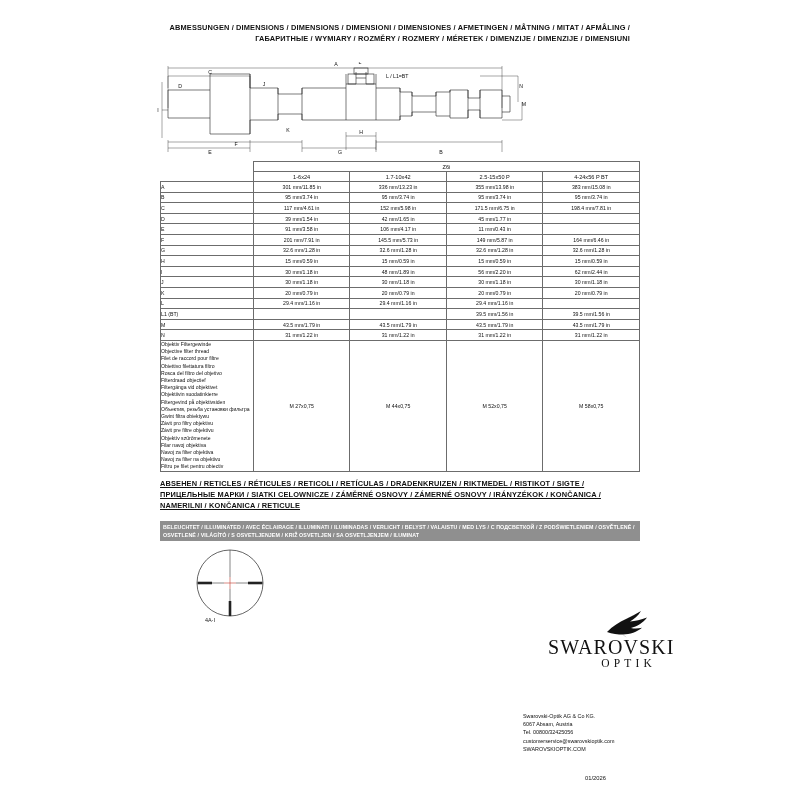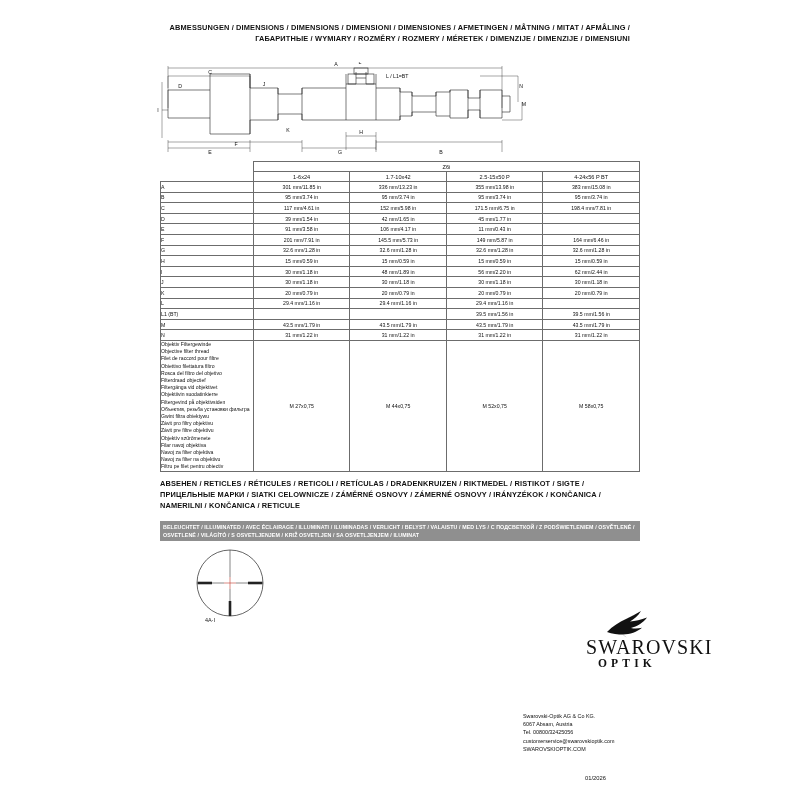--- a/index.html
+++ b/index.html
@@ -24,21 +24,21 @@
   
   .section-heading {
     position: absolute;
     font-size: 7.4px;
     font-weight: bold;
     line-height: 11.2px;
     letter-spacing: 0.15px;
     color: #111;
   }
   #dimensions-heading { left: 160px; top: 22px; width: 470px; text-align: right; }
-  #reticles-heading  { left: 160px; top: 478px; width: 470px; }
+  #reticles-heading  { left: 160px; top: 478px; width: 470px; text-decoration: underline; }
 
   
   #diagram { position: absolute; left: 150px; top: 62px; width: 500px; height: 96px; }
   #diagram svg { display: block; }
 
   
   #spec-table {
     position: absolute;
     left: 160px; top: 161px;
     width: 480px;
@@ -115,31 +115,29 @@
   }
 
   
   #logo-block { position: absolute; left: 548px; top: 636px; width: 110px; }
   #logo-name {
     font-family: "Liberation Serif", serif;
     font-size: 20px;
     letter-spacing: 1.1px;
     color: #111;
     line-height: 22px;
-    margin-left: 38px;
   }
   #logo-sub {
     font-family: "Liberation Serif", serif;
     font-size: 11.5px;
     letter-spacing: 4.2px;
     color: #111;
     text-align: right;
     margin-top: -1px;
     padding-right: 2px;
-    font-weight: bold;
   }
   #logo-bird { position: absolute; left: 57px; top: -26px; }
 
   
   #footer-address {
     position: absolute;
     left: 523px; top: 712px;
     font-size: 5.4px;
     line-height: 8.2px;
     color: #111;

